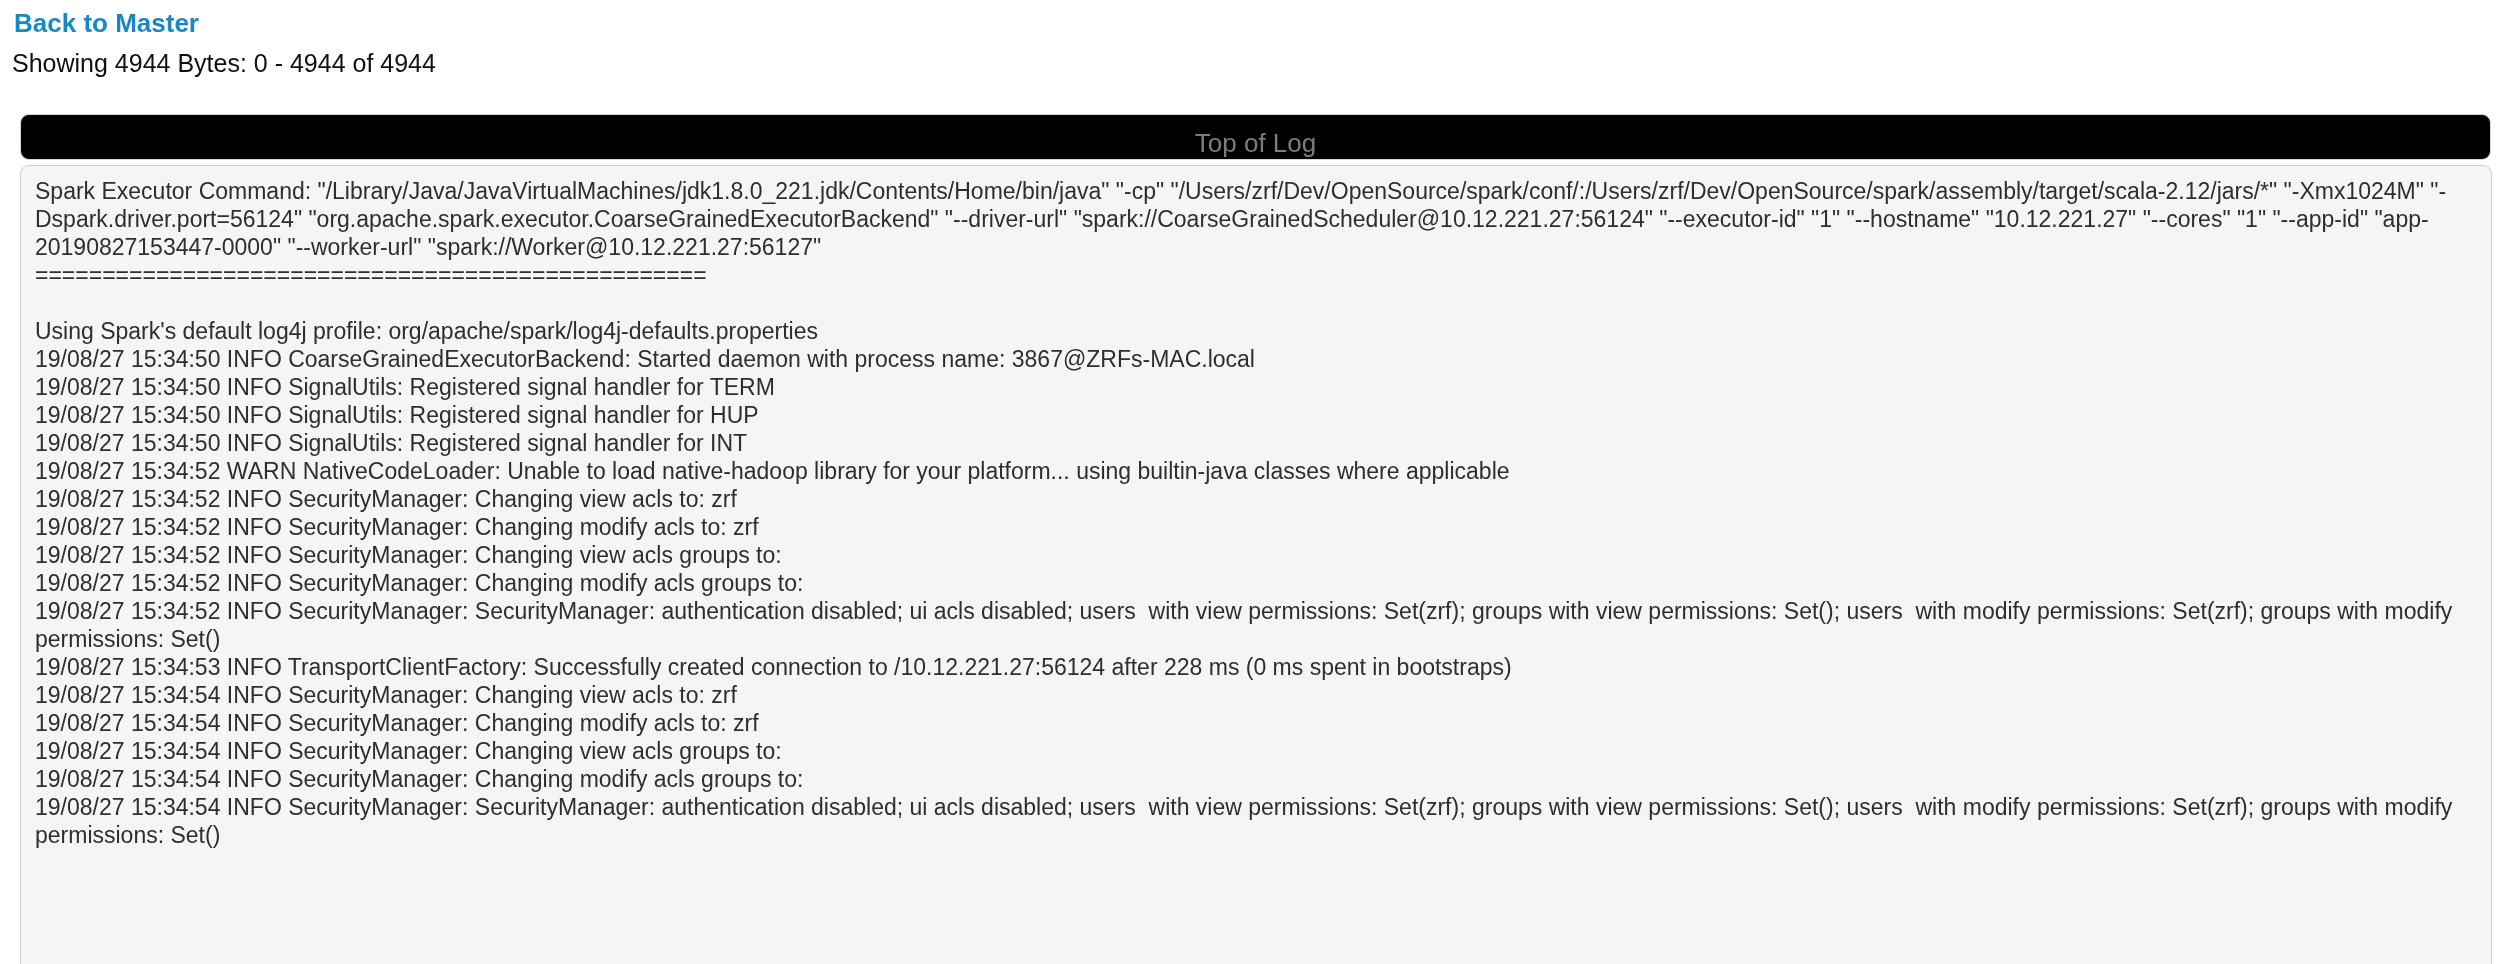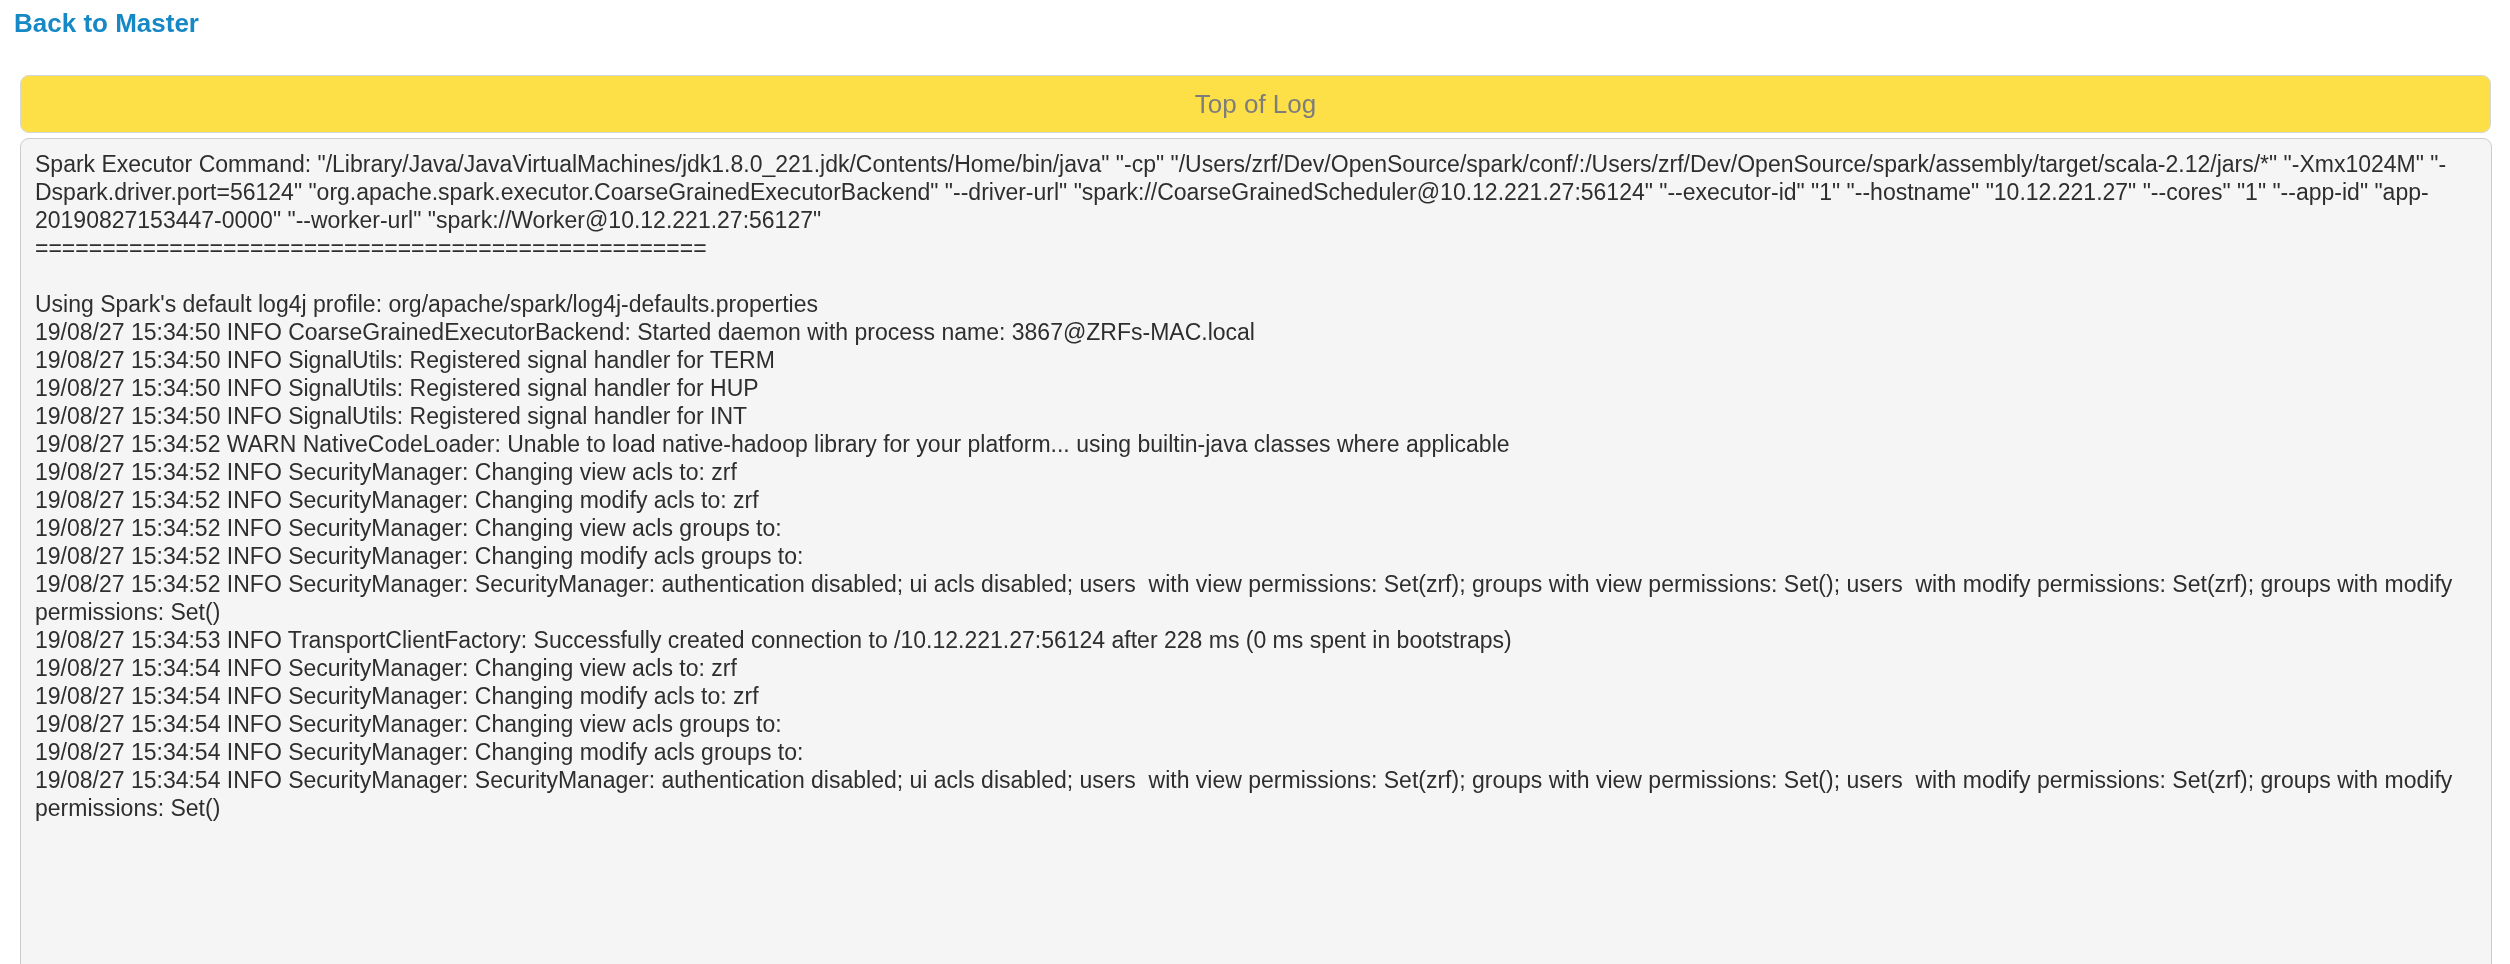--- a/index.html
+++ b/index.html
@@ -20,22 +20,22 @@
     text-decoration: none;
     cursor: pointer;
   }
   .byte-range {
     margin: 10px 0 0 12px;
     font-size: 25px;
     color: #111111;
   }
   .top-bar {
     margin: 36px 19px 5px 20px;
-    height: 58px;
-    background: #fde047;
+    height: 46px;
+    background: #000000;
     border: 1px solid #d6d6d6;
     border-radius: 9px;
     text-align: center;
     line-height: 56px;
     font-size: 26px;
     color: #7d7d7d;
     cursor: pointer;
   }
   .log-box {
     margin: 0 18px 0 20px;
@@ -55,20 +55,21 @@
     word-wrap: normal;
   }
 </style>
 </head>
 <body>
 
 <div class="page">
 
   <a href="#" class="back-link">Back to Master</a>
 
+  <div class="byte-range">Showing 4944 Bytes: 0 - 4944 of 4944</div>
 
   <div class="top-bar">Top of Log</div>
 
   <div class="log-box">
     <pre class="log-pre">Spark Executor Command: "/Library/Java/JavaVirtualMachines/jdk1.8.0_221.jdk/Contents/Home/bin/java" "-cp" "/Users/zrf/Dev/OpenSource/spark/conf/:/Users/zrf/Dev/OpenSource/spark/assembly/target/scala-2.12/jars/*" "-Xmx1024M" "-Dspark.driver.port=56124" "org.apache.spark.executor.CoarseGrainedExecutorBackend" "--driver-url" "spark://CoarseGrainedScheduler@10.12.221.27:56124" "--executor-id" "1" "--hostname" "10.12.221.27" "--cores" "1" "--app-id" "app-20190827153447-0000" "--worker-url" "spark://Worker@10.12.221.27:56127"
 ==================================================
 
 Using Spark's default log4j profile: org/apache/spark/log4j-defaults.properties
 19/08/27 15:34:50 INFO CoarseGrainedExecutorBackend: Started daemon with process name: 3867@ZRFs-MAC.local
 19/08/27 15:34:50 INFO SignalUtils: Registered signal handler for TERM

